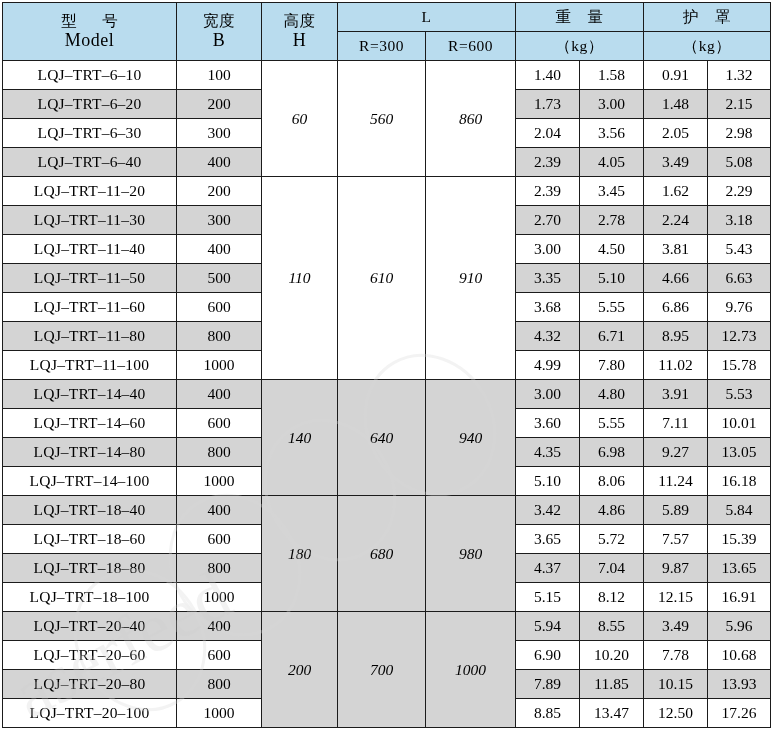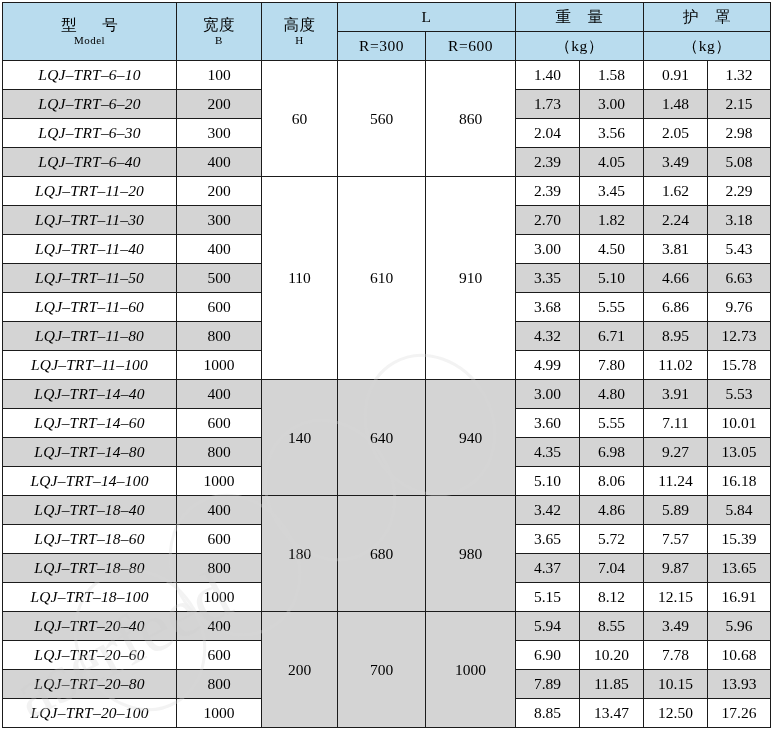--- a/index.html
+++ b/index.html
@@ -43,37 +43,37 @@
     letter-spacing: 0.5px;
   }
   .hdr-two span {
     display: block;
   }
   .hdr-two .cn {
     letter-spacing: 5px;
     padding-left: 5px;
   }
   .hdr-sub {
-    font-size: 11px;
+    font-size: 18px;
   }
   tbody tr.shade td {
     background: #d4d4d4;
   }
   tbody tr.plain td {
     background: #ffffff;
   }
   td.model {
     text-align: left;
     padding-left: 9px;
     font-size: 15.5px;
     letter-spacing: 0.2px;
-    font-style: italic;
   }
   td.merge {
     font-size: 16px;
+    font-style: italic;
   }
   .thick-top td, .thick-top th {
     border-top: 2px solid #1b1b1b;
   }
   col.c-model { width: 174px; }
   col.c-b     { width: 85px;  }
   col.c-h     { width: 76px;  }
   col.c-l300  { width: 88px;  }
   col.c-l600  { width: 90px;  }
   col.c-w300  { width: 64px;  }
@@ -177,21 +177,21 @@
           <td class="merge" rowspan="7">910</td>
           <td>2.39</td>
           <td>3.45</td>
           <td>1.62</td>
           <td>2.29</td>
         </tr>
         <tr class="shade">
           <td class="model">LQJ–TRT–11–30</td>
           <td>300</td>
           <td>2.70</td>
-          <td>1.82</td>
+          <td>2.78</td>
           <td>2.24</td>
           <td>3.18</td>
         </tr>
         <tr class="plain">
           <td class="model">LQJ–TRT–11–40</td>
           <td>400</td>
           <td>3.00</td>
           <td>4.50</td>
           <td>3.81</td>
           <td>5.43</td>

